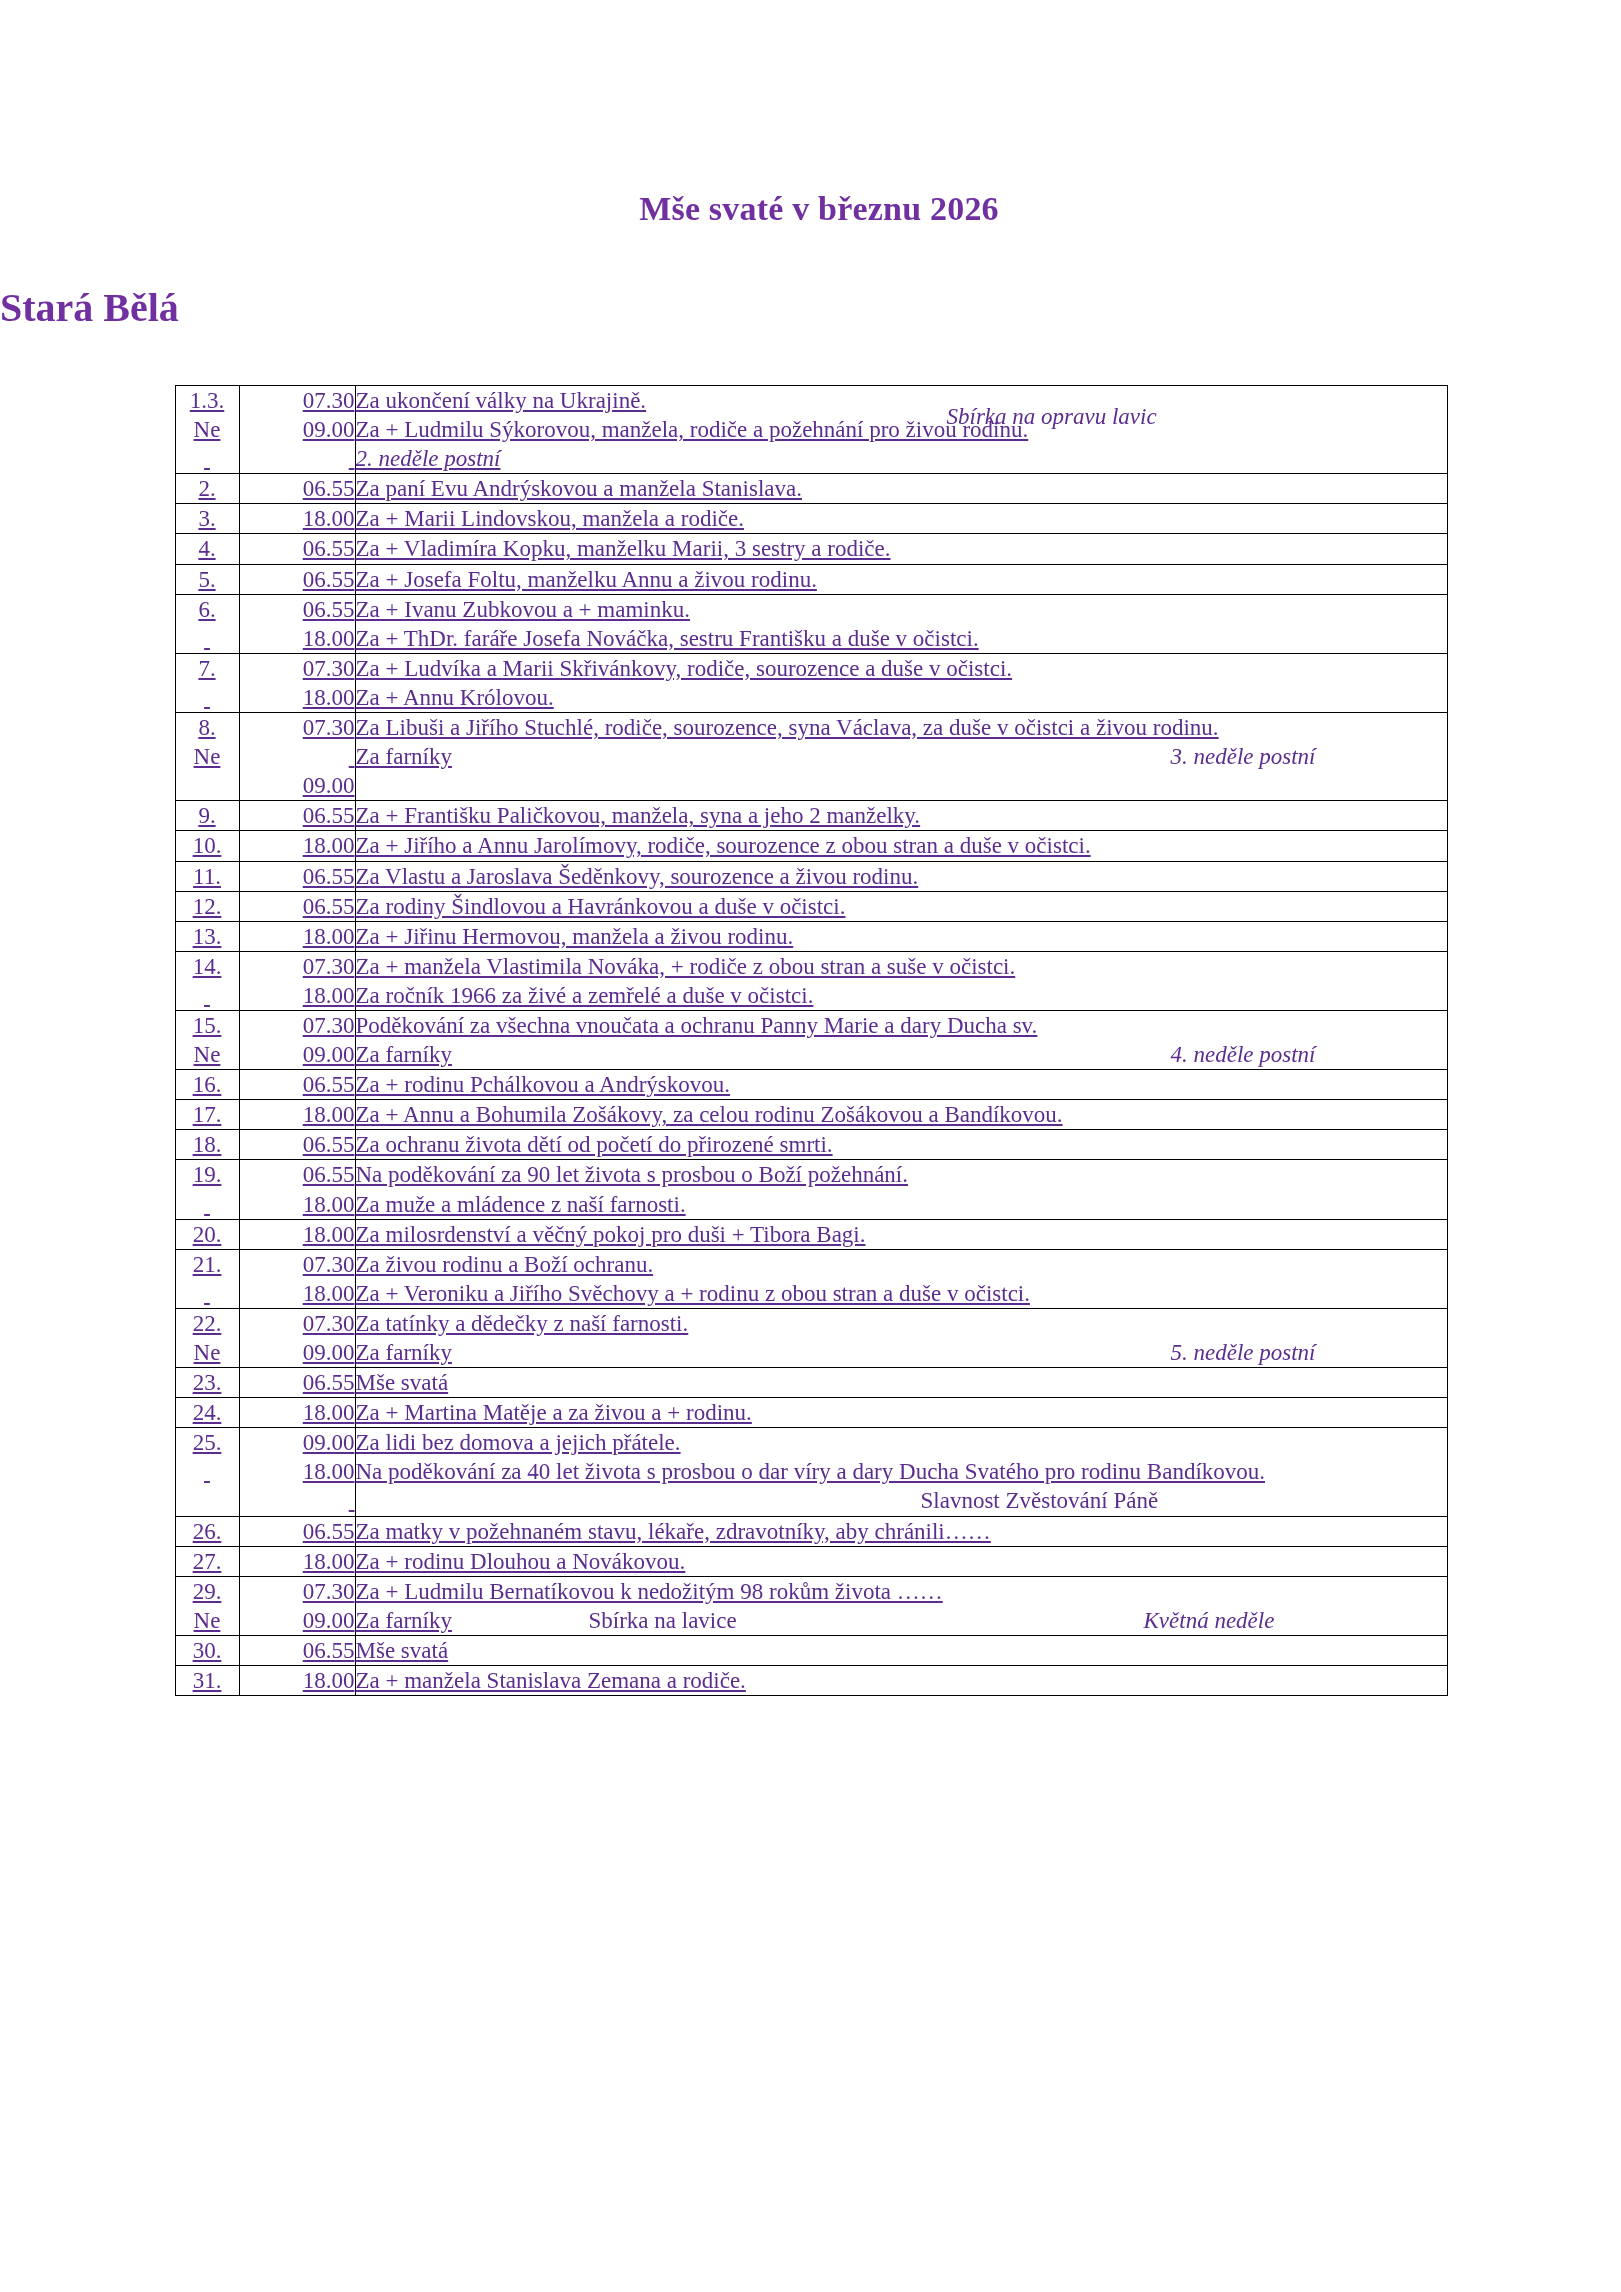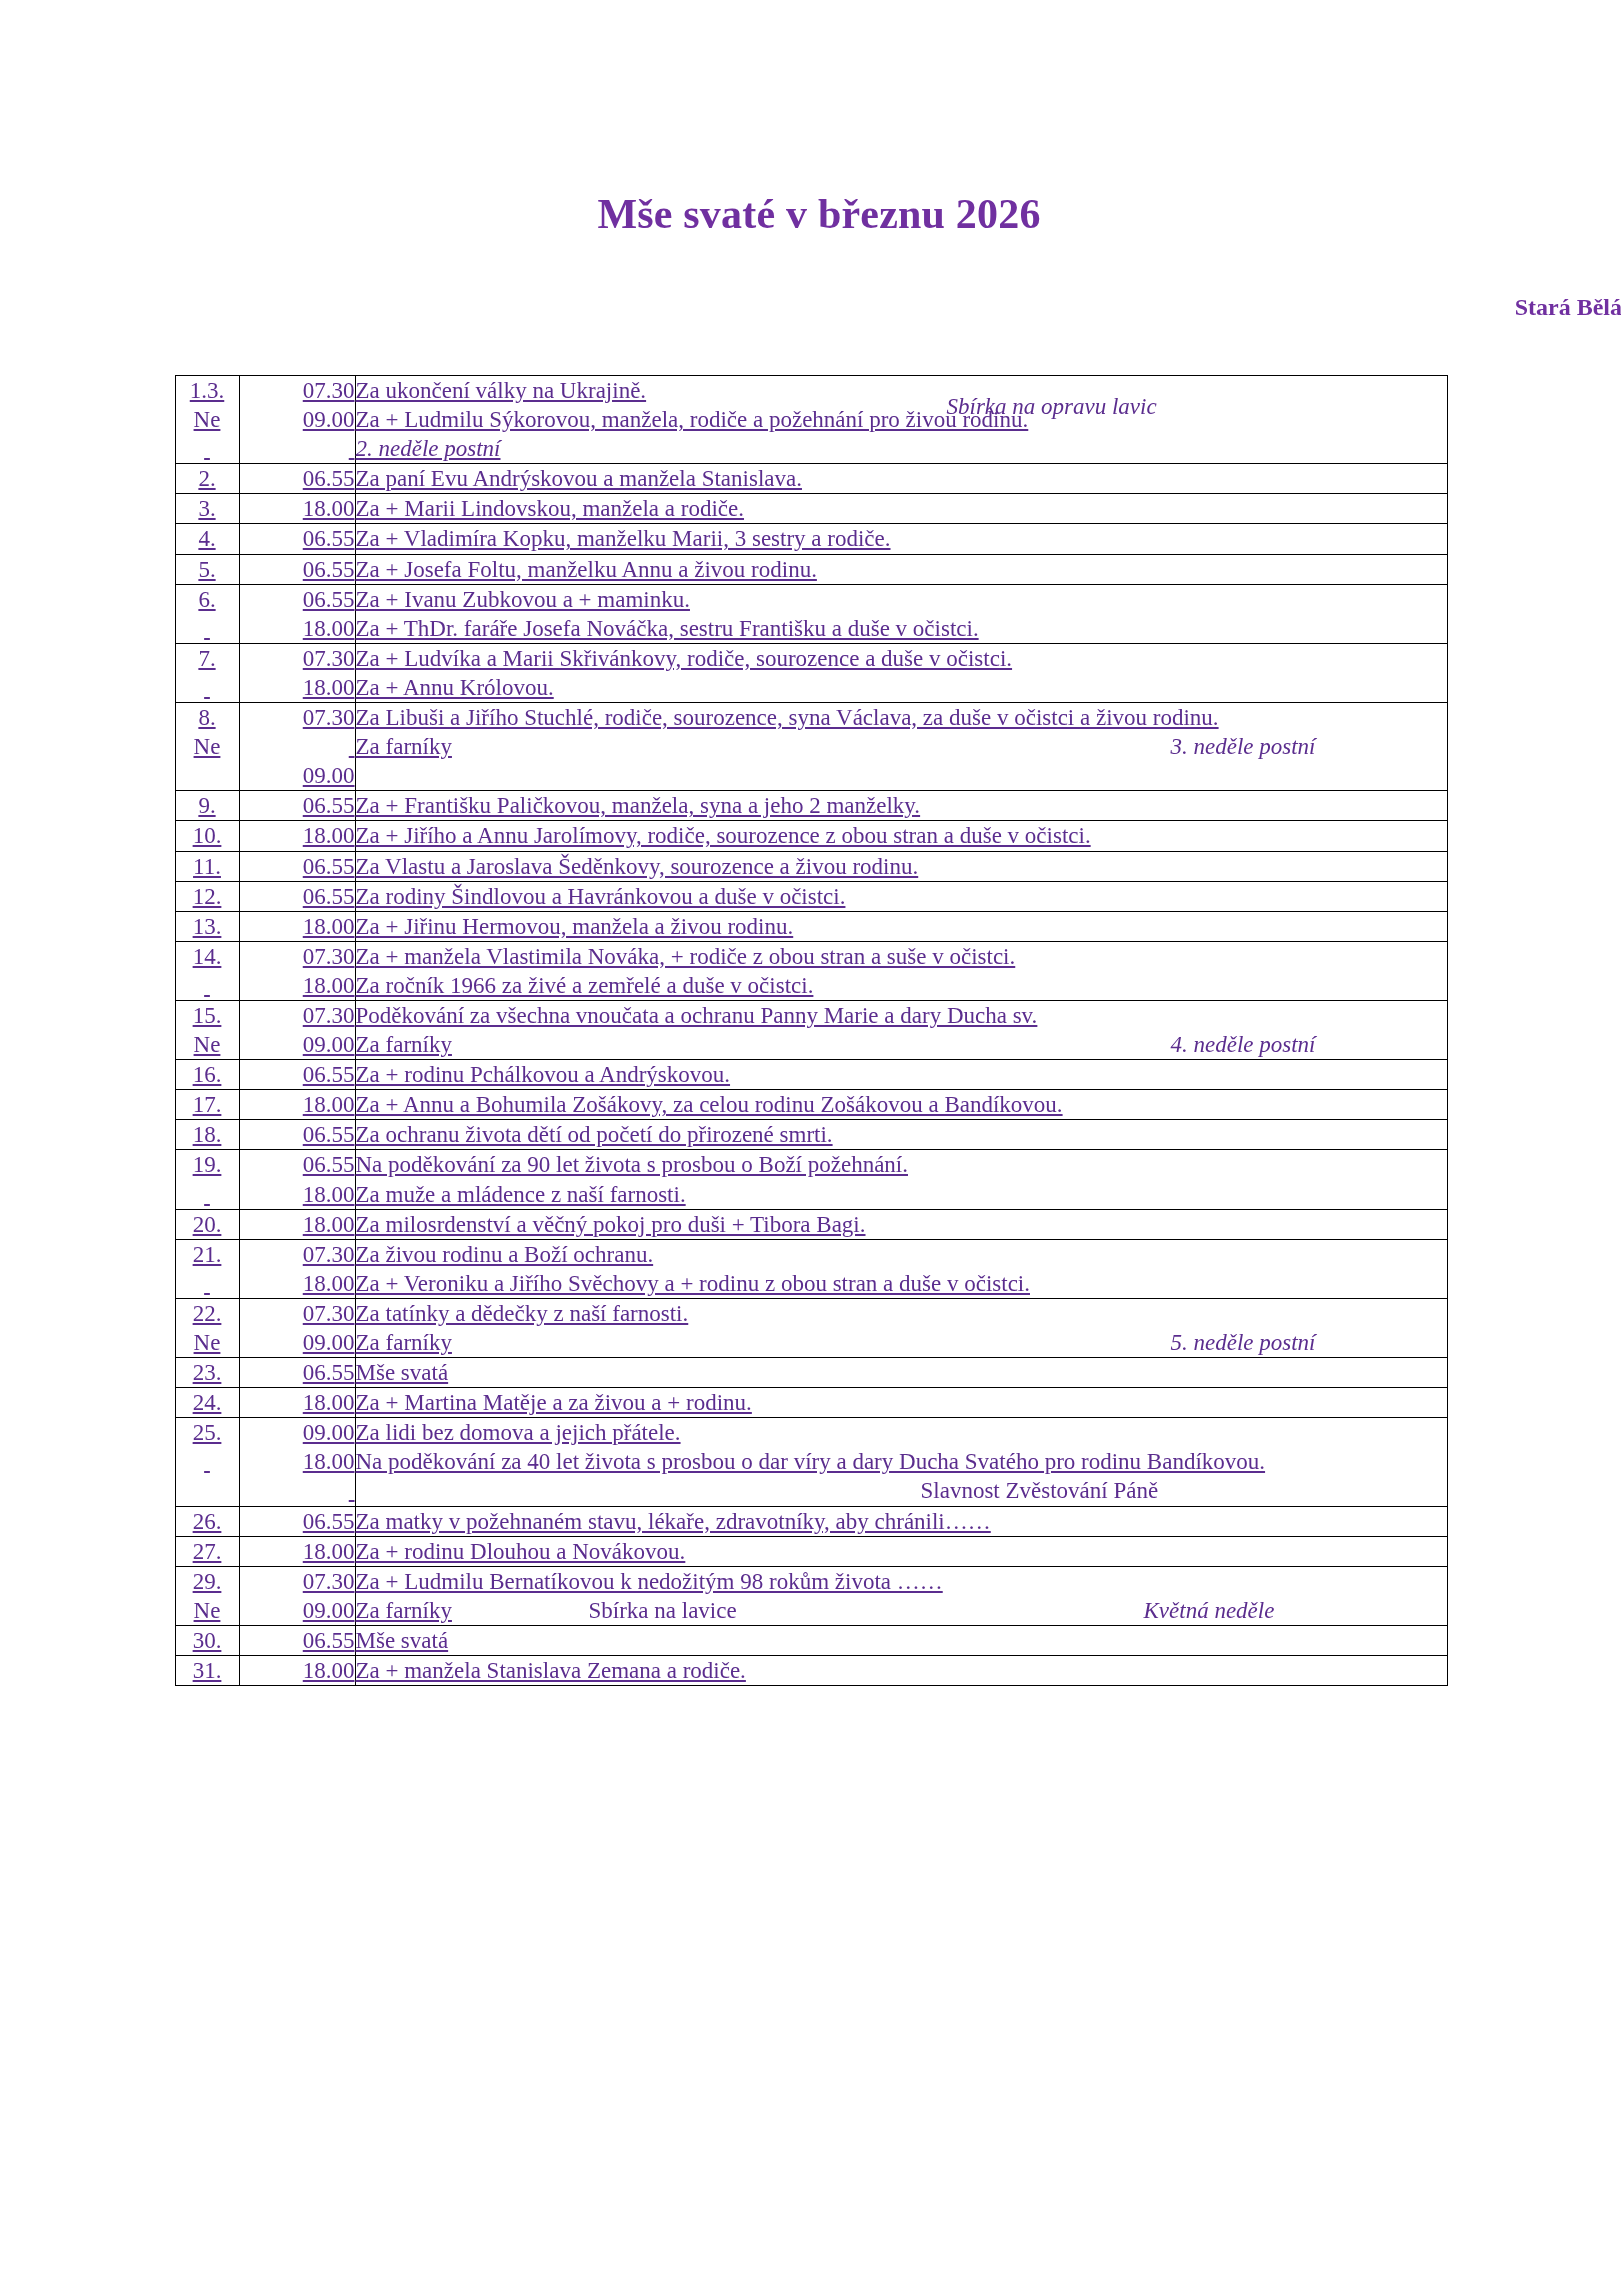--- a/index.html
+++ b/index.html
@@ -16,30 +16,30 @@
   .page {
     position: relative;
     width: 1622px;
     height: 2293px;
     box-sizing: border-box;
     padding: 0;
   }
   .title {
     text-align: center;
     font-weight: bold;
-    font-size: 42px;
+    font-size: 34px;
     color: #7030a0;
     margin-top: 190px;
     letter-spacing: 0.2px;
     padding-left: 16px;
   }
   .subtitle {
-    text-align: right;
+    text-align: left;
     font-weight: bold;
-    font-size: 24px;
+    font-size: 40px;
     color: #7030a0;
     margin-top: 56px;
   }
   table.schedule {
     margin: 0 auto;
     margin-top: 54px;
     border-collapse: collapse;
     width: 1273px;
     table-layout: fixed;
     text-decoration: underline;

